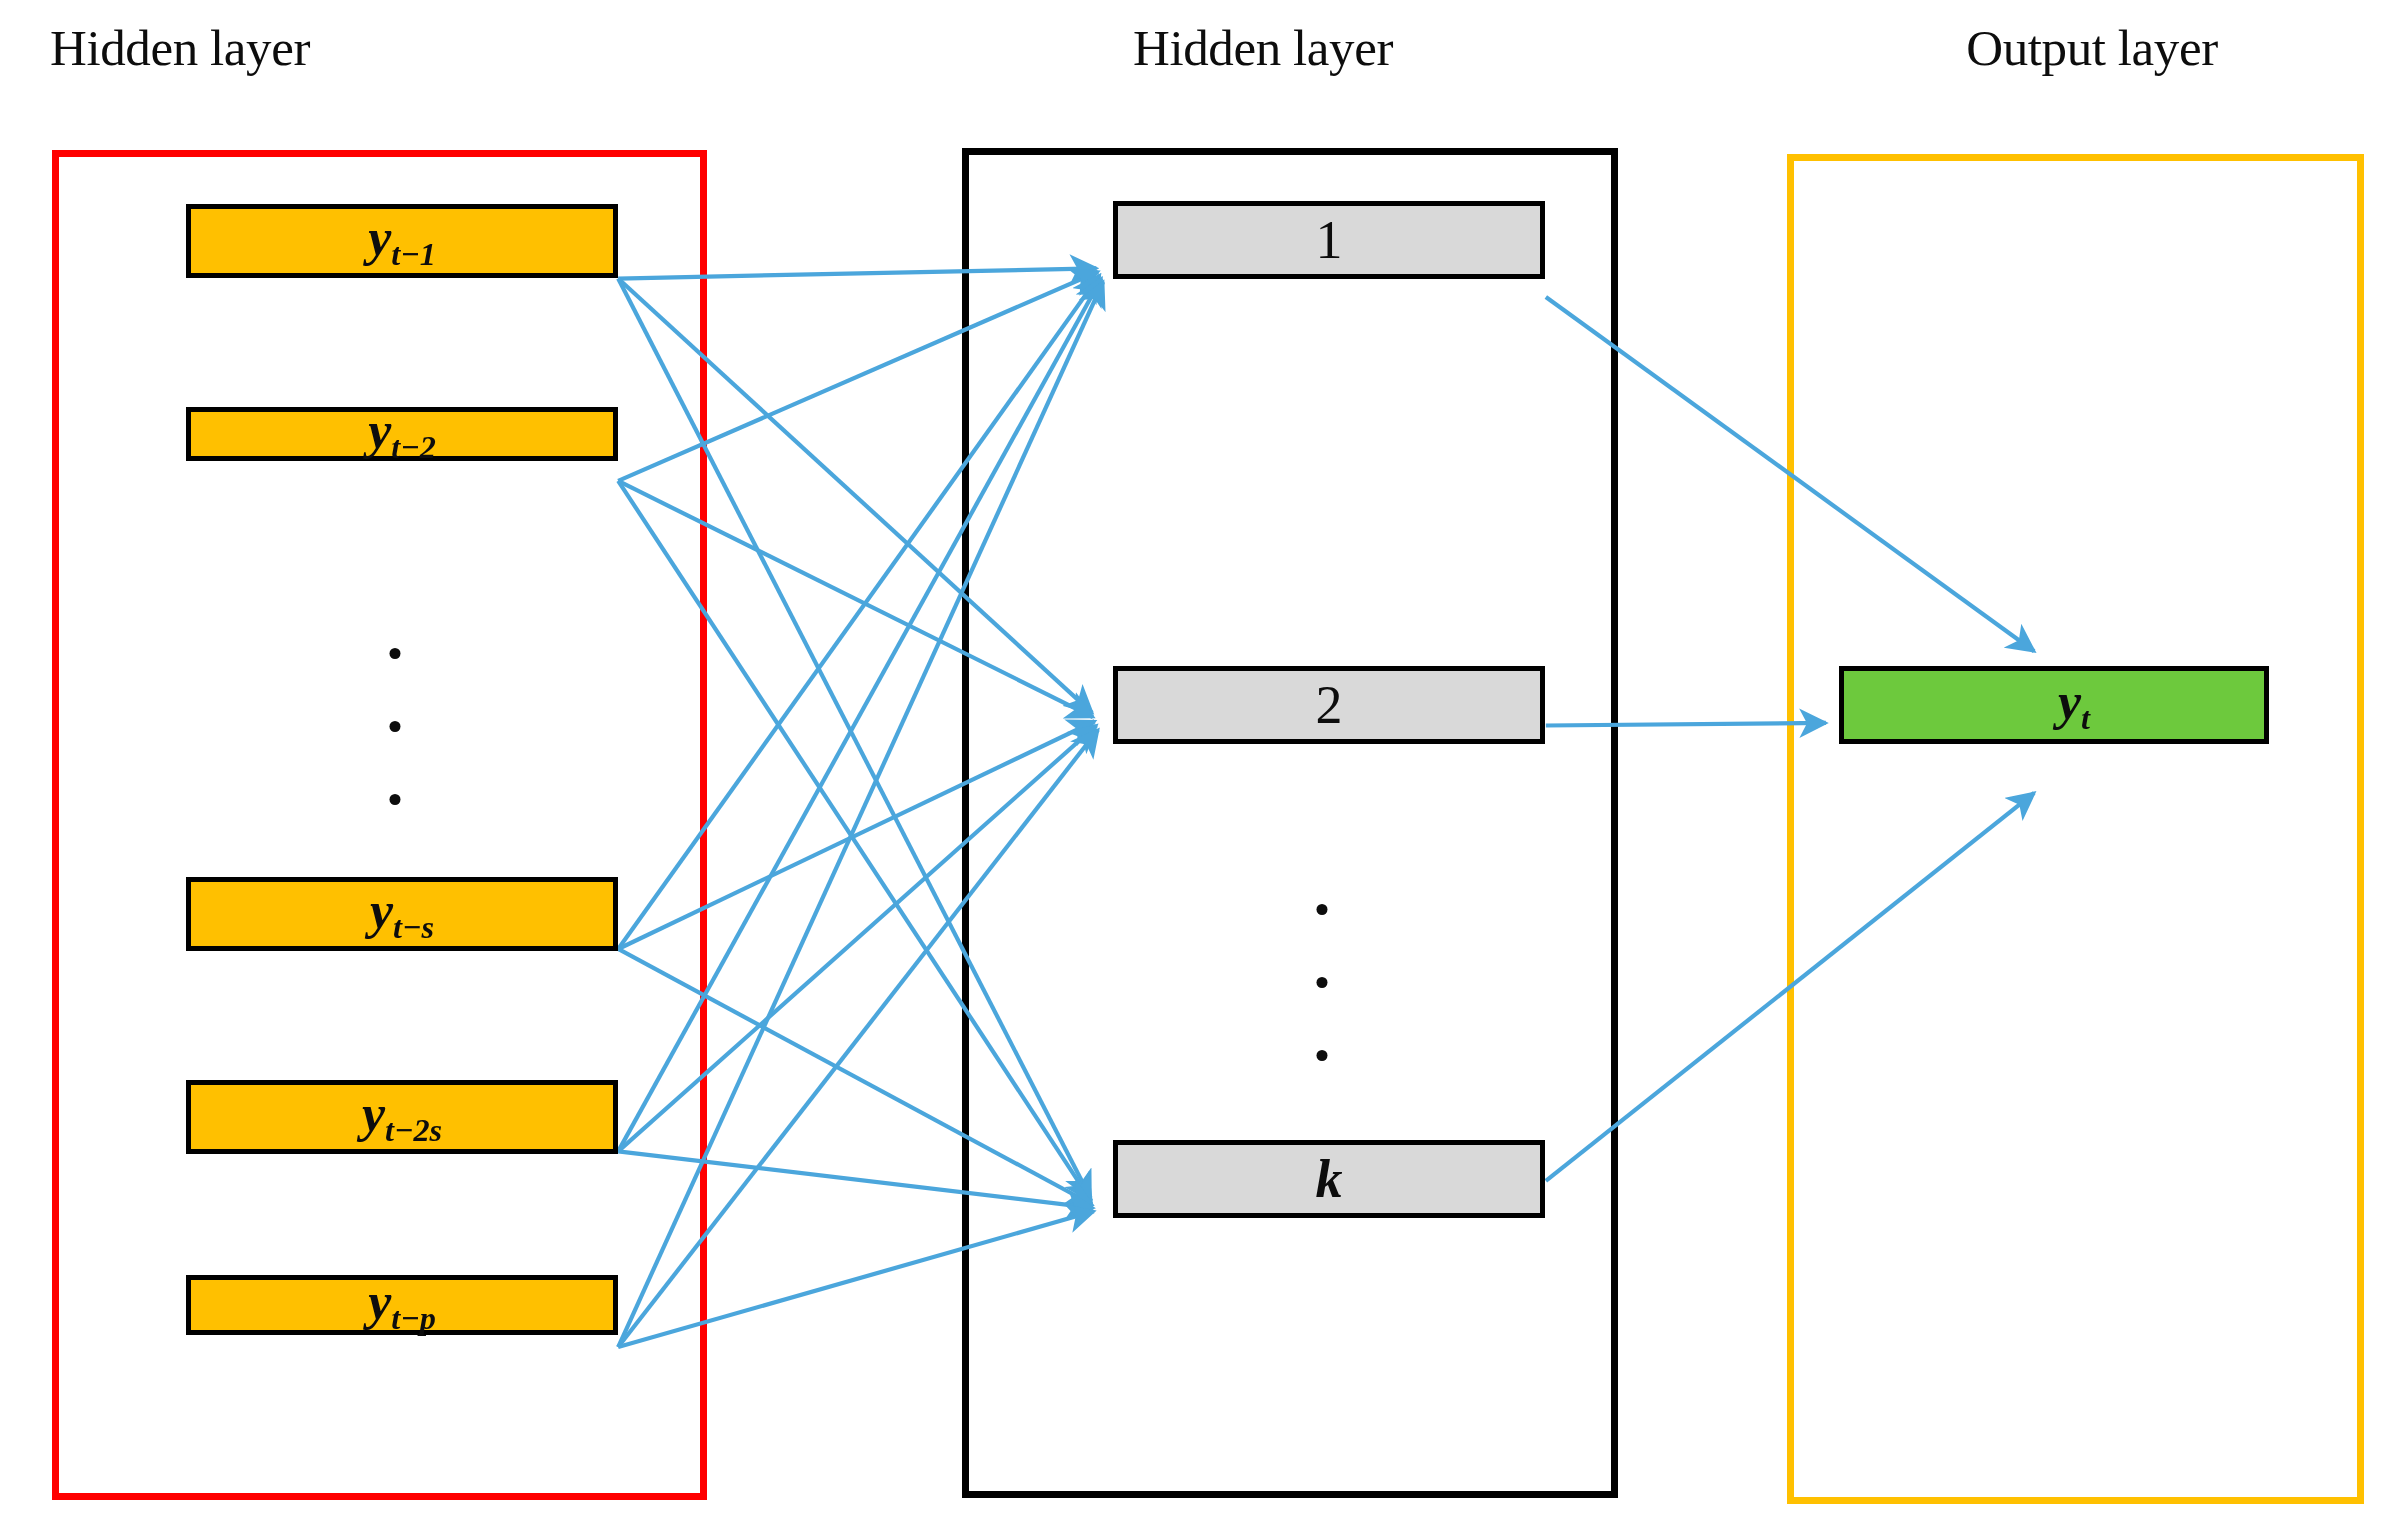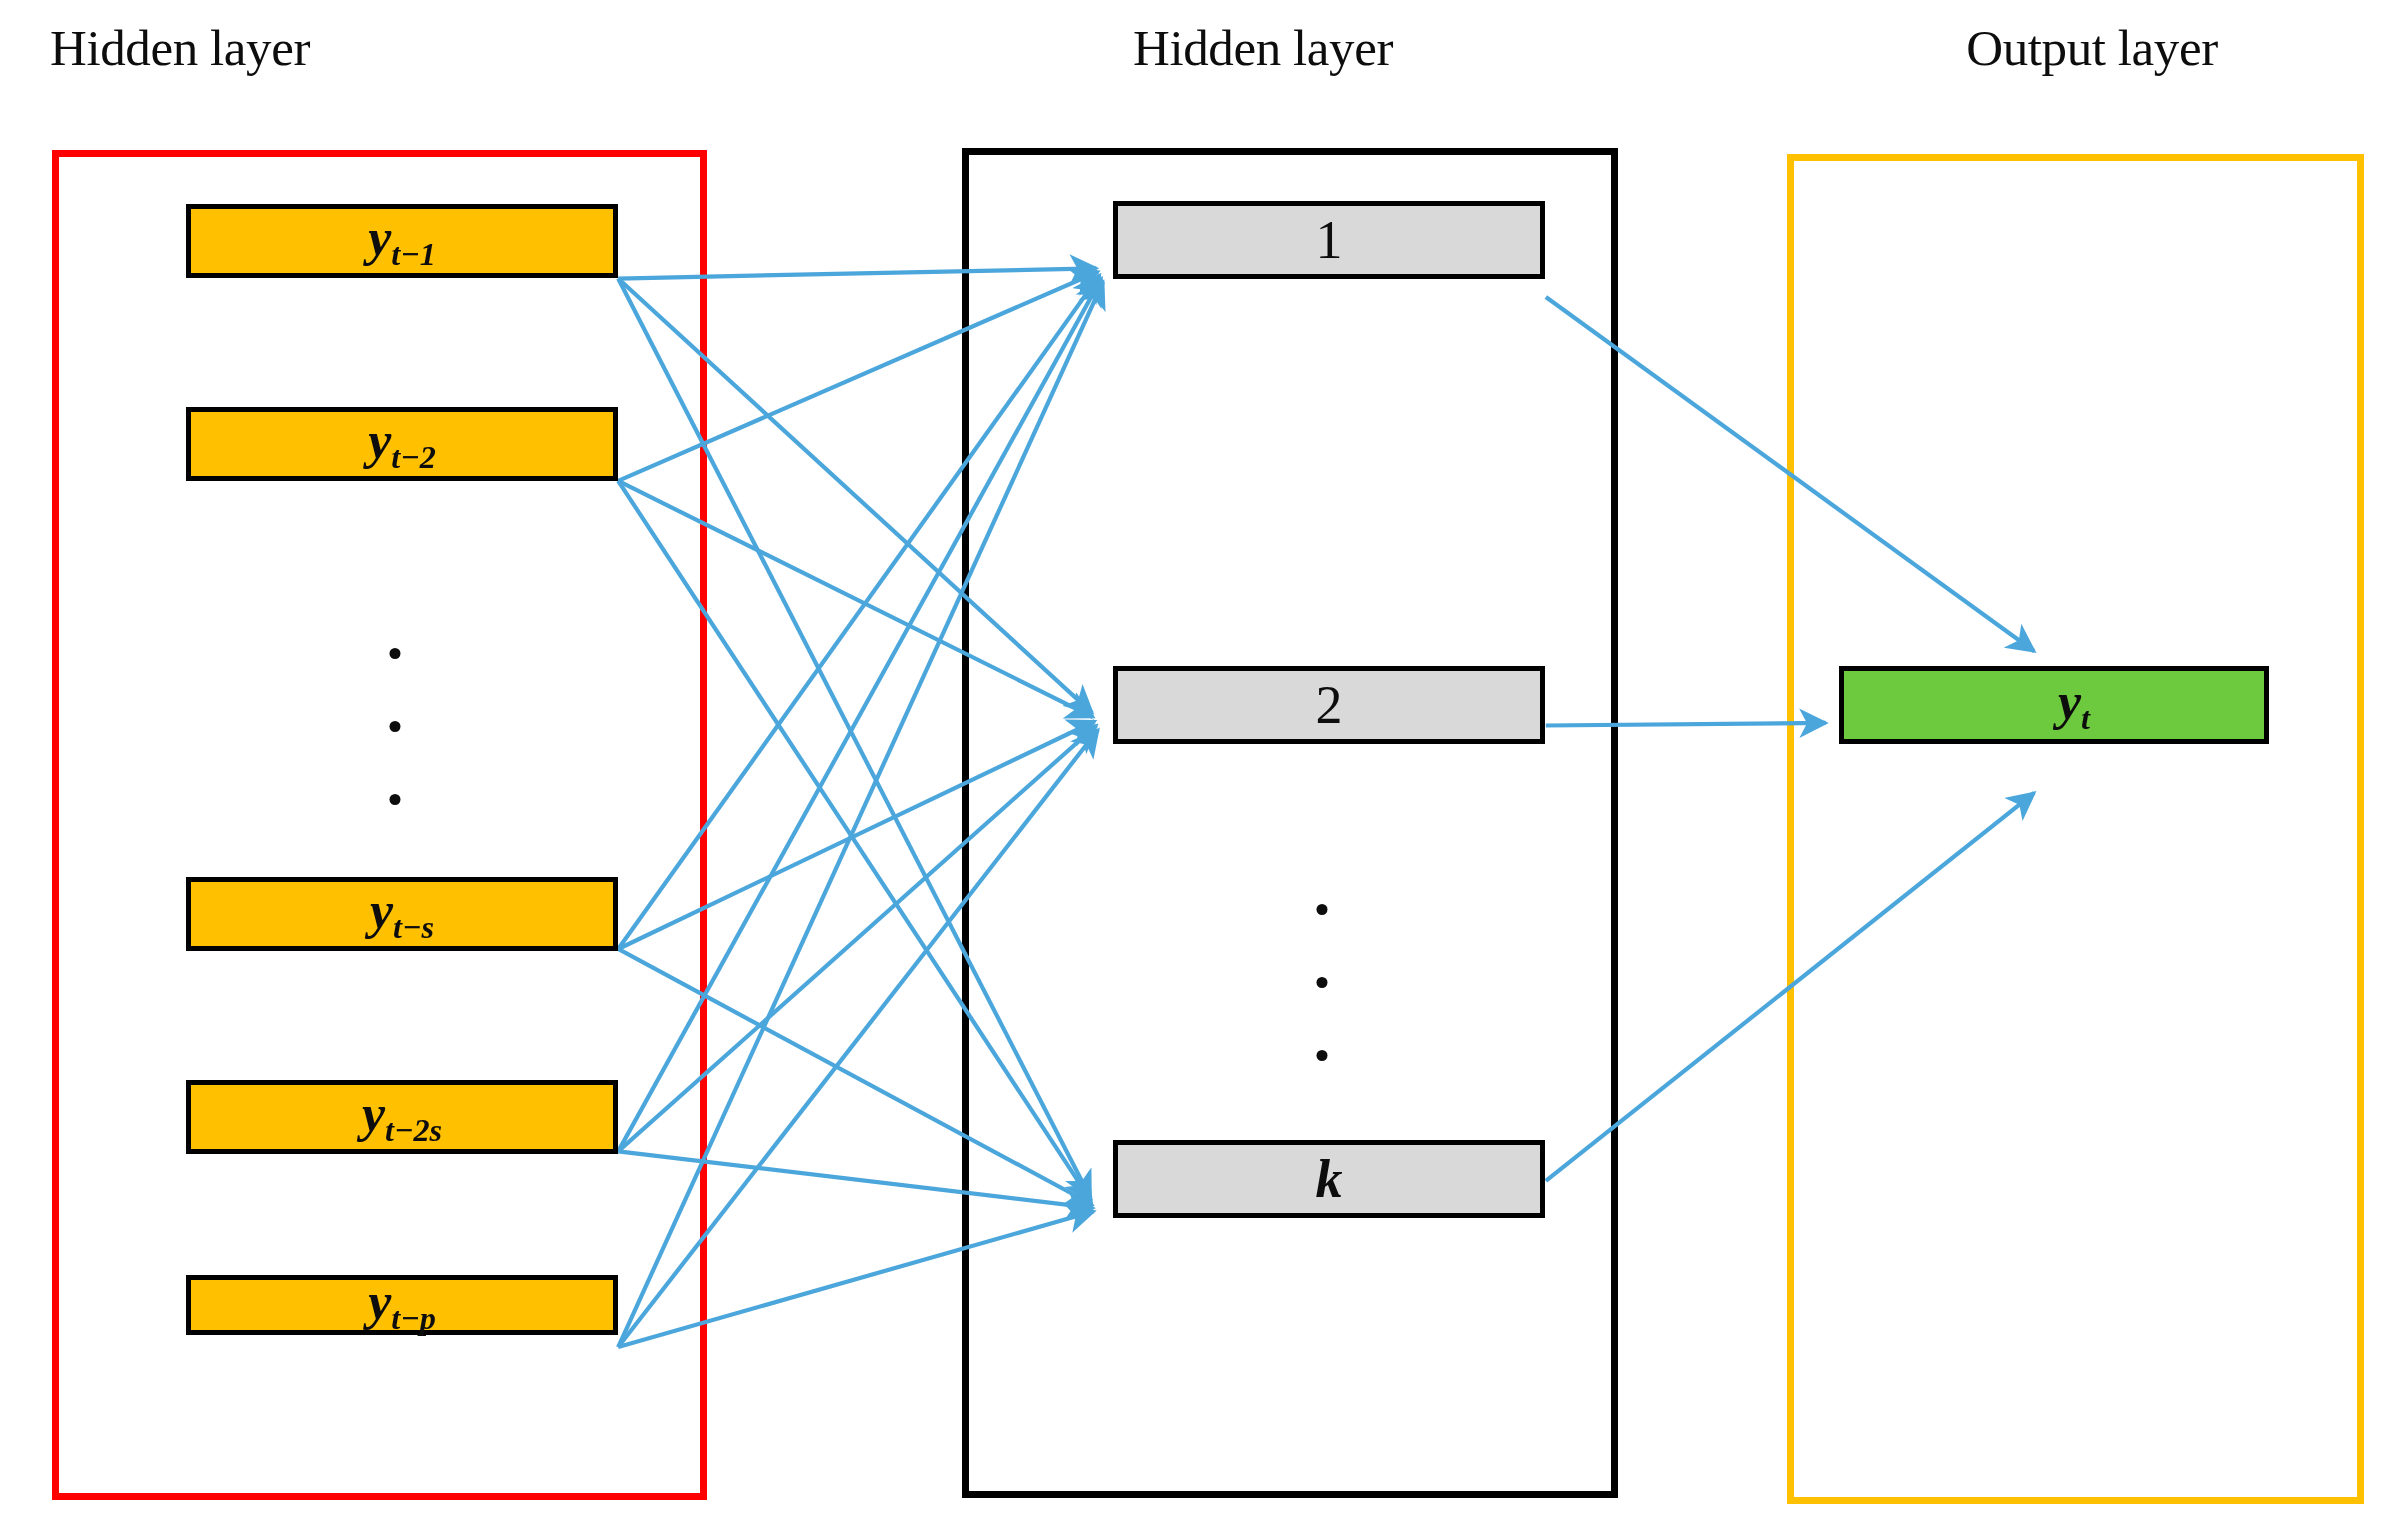--- a/index.html
+++ b/index.html
@@ -120,21 +120,21 @@
 
       <line x1="1833" y1="352" x2="2412" y2="772"></line>
       <line x1="1833" y1="860" x2="2165" y2="857"></line>
       <line x1="1833" y1="1400" x2="2412" y2="940"></line>
     </g>
   </svg>
 
   <div class="node input-node" style="left:186px;top:204px;width:432px;height:74px;">
     <span class="nlabel">y<sub>t−1</sub></span>
   </div>
-  <div class="node input-node" style="left:186px;top:407px;width:432px;height:74px;">
+  <div class="node input-node" style="left:186px;top:407px;width:432px;height:54px;">
     <span class="nlabel">y<sub>t−2</sub></span>
   </div>
   <div class="node input-node" style="left:186px;top:877px;width:432px;height:74px;">
     <span class="nlabel">y<sub>t−s</sub></span>
   </div>
   <div class="node input-node" style="left:186px;top:1080px;width:432px;height:74px;">
     <span class="nlabel">y<sub>t−2s</sub></span>
   </div>
   <div class="node input-node" style="left:186px;top:1275px;width:432px;height:60px;">
     <span class="nlabel">y<sub>t−p</sub></span>

